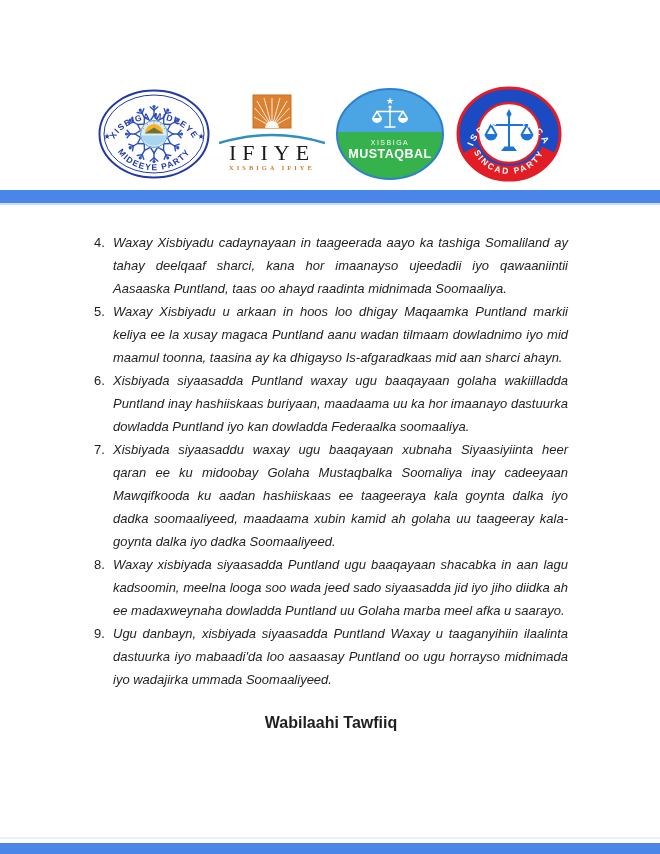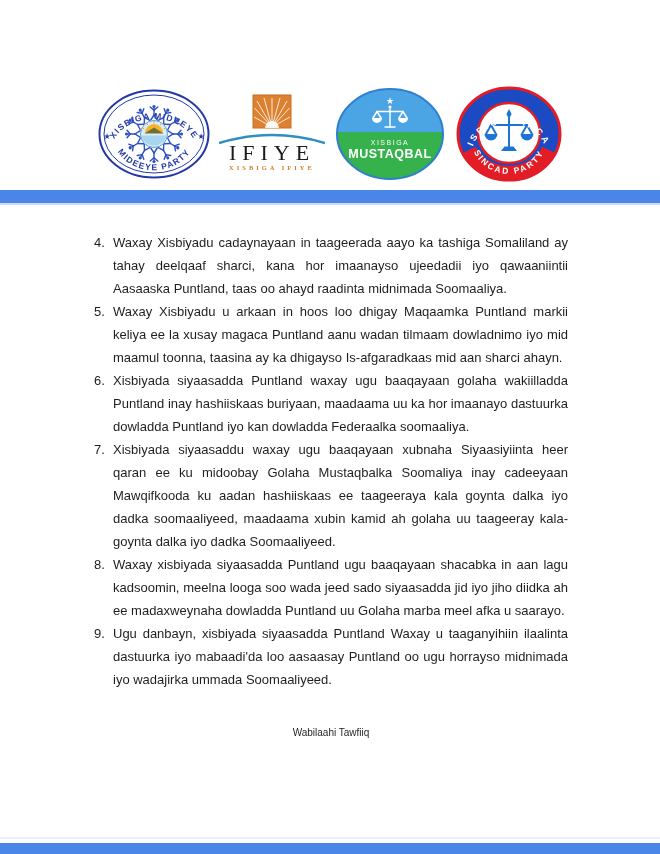--- a/index.html
+++ b/index.html
@@ -15,22 +15,22 @@
   .bar-top{
     position:absolute;top:190px;left:0;width:100%;height:13px;
     background:#4a86e8;border-bottom:2px solid #cddcf7;
   }
   .content{
     position:absolute;top:231px;left:94px;width:474px;
     font-size:13px;line-height:23px;
   }
   .item{display:flex;}
   .num{flex:0 0 19px;}
-  .txt{flex:1;text-align:justify;}
-  .closing{margin-top:30px;text-align:center;font-weight:normal;font-size:10px;}
+  .txt{flex:1;text-align:justify;font-style:italic;}
+  .closing{margin-top:20px;text-align:center;font-weight:bold;font-size:16px;}
   .bar-bottom-hint{position:absolute;left:0;bottom:15px;width:100%;height:2px;background:#eaf0fb;}
   .bar-bottom{position:absolute;left:0;bottom:0;width:100%;height:11px;background:#4a86e8;}
   svg text{font-family:"Liberation Sans","DejaVu Sans",sans-serif;}
   svg .serif{font-family:"Liberation Serif","DejaVu Serif",serif;}
 </style>
 </head>
 <body>
 
 <div class="page">
 

